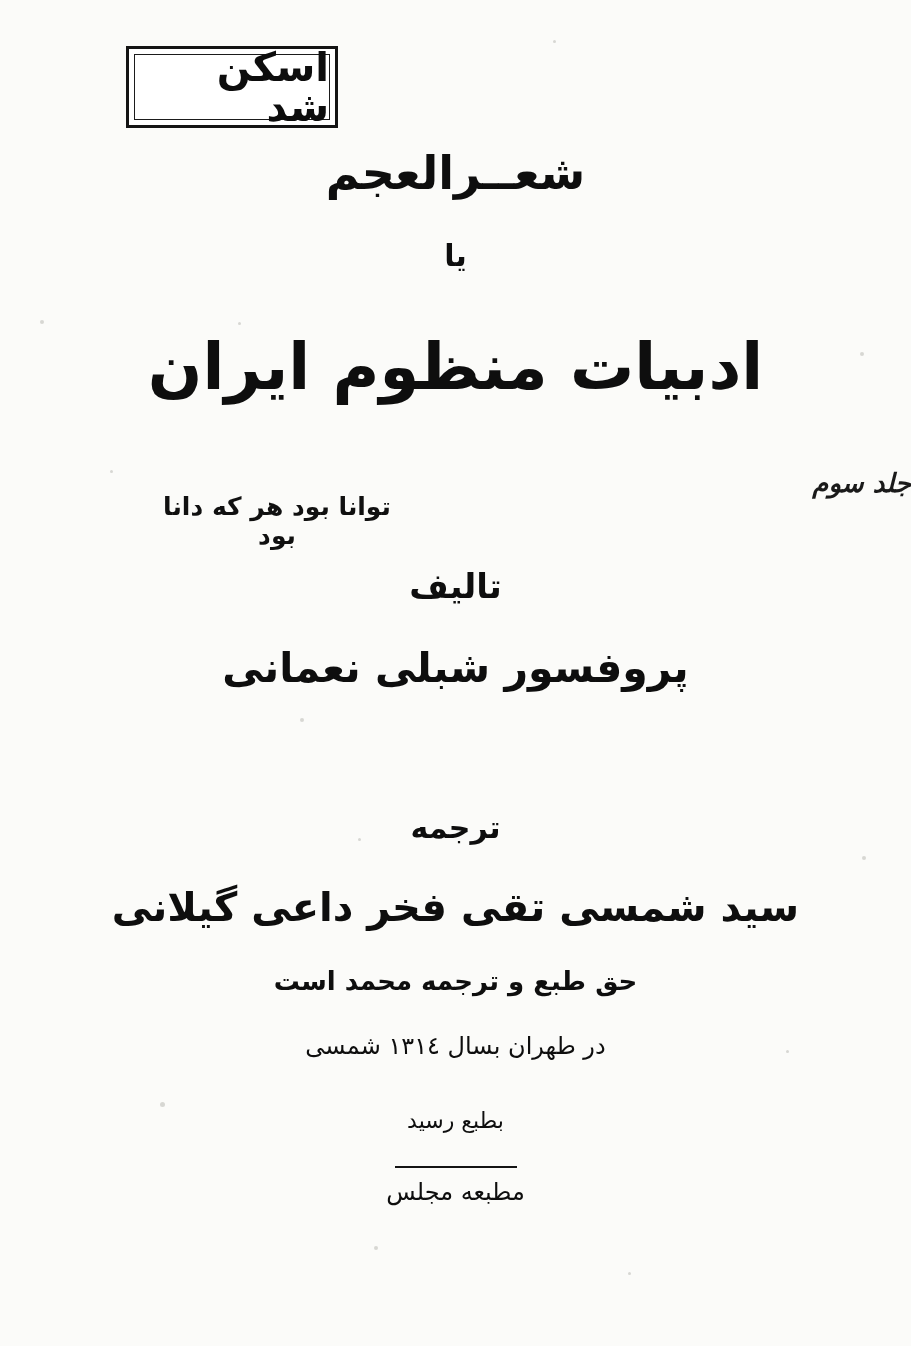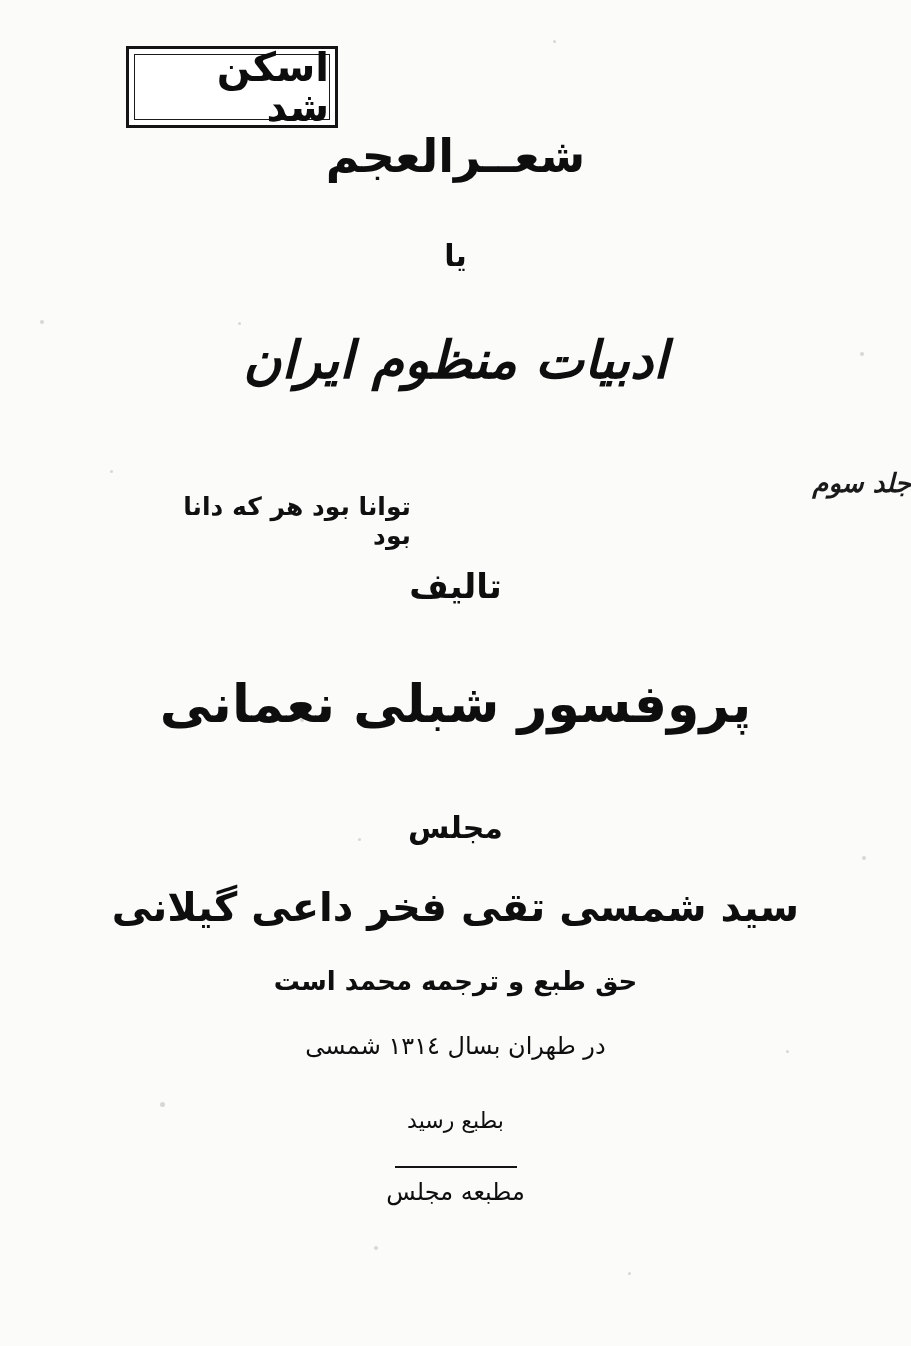--- a/index.html
+++ b/index.html
@@ -74,27 +74,27 @@
     direction: rtl;
   }
 
   .line {
     width: 100%;
     text-align: center;
     color: #0e0e0e;
     white-space: nowrap;
   }
 
-  .t-series      { position:absolute; top:129px;  left:0; right:0; font-size:46px; font-weight:600; letter-spacing:2px; }
+  .t-series      { position:absolute; top:146px;  left:0; right:0; font-size:46px; font-weight:600; letter-spacing:2px; }
   .t-or          { position:absolute; top:238px;  left:0; right:0; font-size:30px; font-weight:600; }
-  .t-main        { position:absolute; top:330px;  left:12px; right:0; font-size:52px; font-weight:700; letter-spacing:1px;font-style:italic; }
+  .t-main        { position:absolute; top:330px;  left:12px; right:0; font-size:64px; font-weight:700; letter-spacing:1px; }
   .t-volume      { position:absolute; top:468px;  left:0; right:0; font-size:26px; font-weight:600; font-style:italic; color:#1a1a1a;text-align:right; }
-  .t-motto       { position:absolute; top:492px;  left:161px; width:250px; text-align:right; font-size:25px; font-weight:700; }
+  .t-motto       { position:absolute; top:492px;  left:152px; width:250px; text-align:center; font-size:25px; font-weight:700; }
   .t-by          { position:absolute; top:566px;  left:0; right:0; font-size:34px; font-weight:600; }
-  .t-author      { position:absolute; top:644px;  left:0; right:0; font-size:52px; font-weight:600;margin-top:30px; }
+  .t-author      { position:absolute; top:644px;  left:0; right:0; font-size:41px; font-weight:600; }
   .t-translation { position:absolute; top:810px;  left:0; right:0; font-size:30px; font-weight:600; }
   .t-translator  { position:absolute; top:884px;  left:0; right:0; font-size:40px; font-weight:600; }
   .t-rights      { position:absolute; top:966px;  left:0; right:0; font-size:26px; font-weight:700; }
   .t-place       { position:absolute; top:1032px; left:0; right:0; font-size:24px; font-weight:500; letter-spacing:1px; }
   .t-printed     { position:absolute; top:1108px; left:0; right:0; font-size:22px; font-weight:500; }
 
   .rule {
     position: absolute;
     top: 1166px;
     left: 50%;
@@ -144,21 +144,21 @@
     <div class="line t-main">ادبیات منظوم ایران</div>
 
     <div class="line t-volume">جلد سوم</div>
 
     <div class="t-motto">توانا بود هر که دانا بود</div>
 
     <div class="line t-by">تالیف</div>
 
     <div class="line t-author">پروفسور شبلی نعمانی</div>
 
-    <div class="line t-translation">مجلس</div>
+    <div class="line t-translation">ترجمه</div>
 
     <div class="line t-translator">سید شمسی تقی فخر داعی گیلانی</div>
 
     <div class="line t-rights">حق طبع و ترجمه محمد است</div>
 
     <div class="line t-place">در طهران بسال ١٣١٤ شمسی</div>
 
     <div class="line t-printed">بطبع رسید</div>
 
     <div class="rule"></div>

